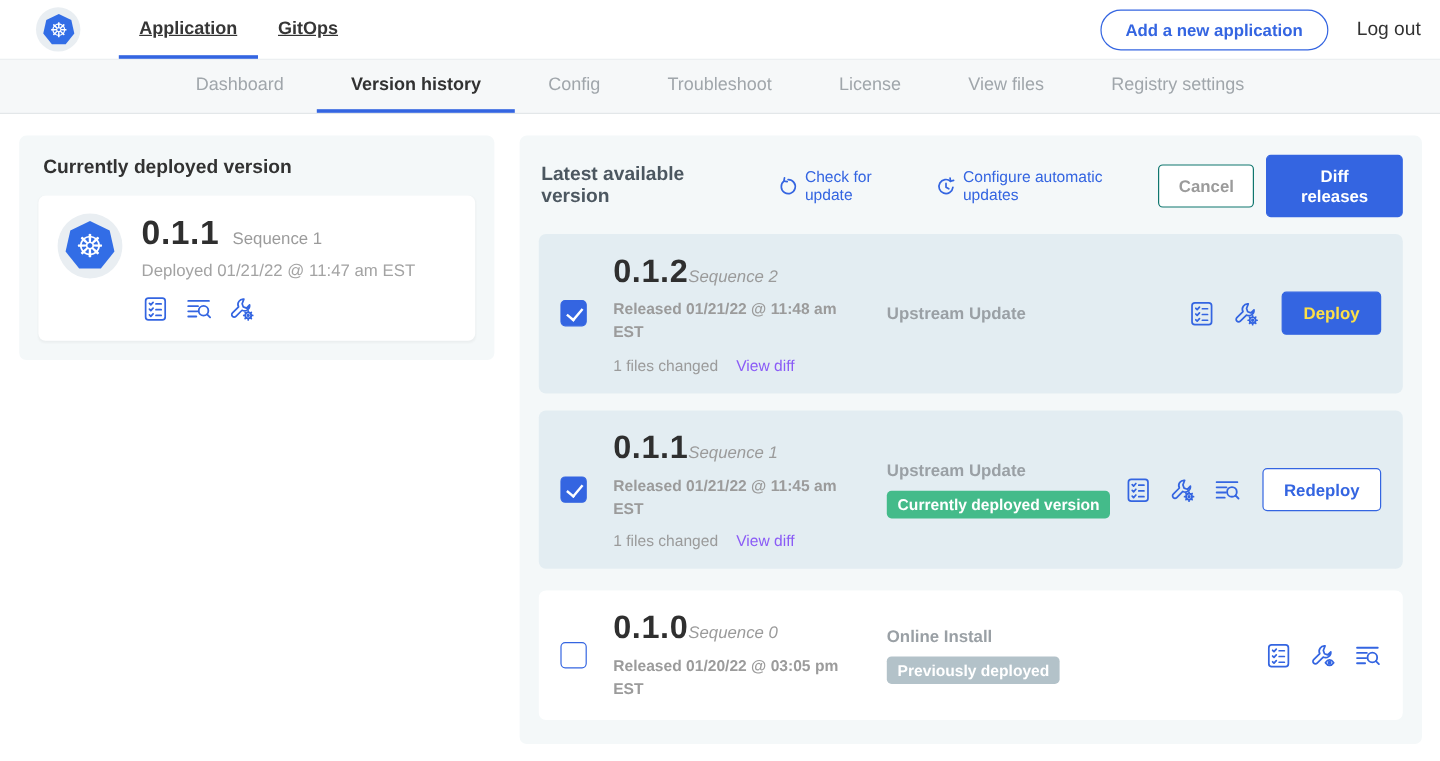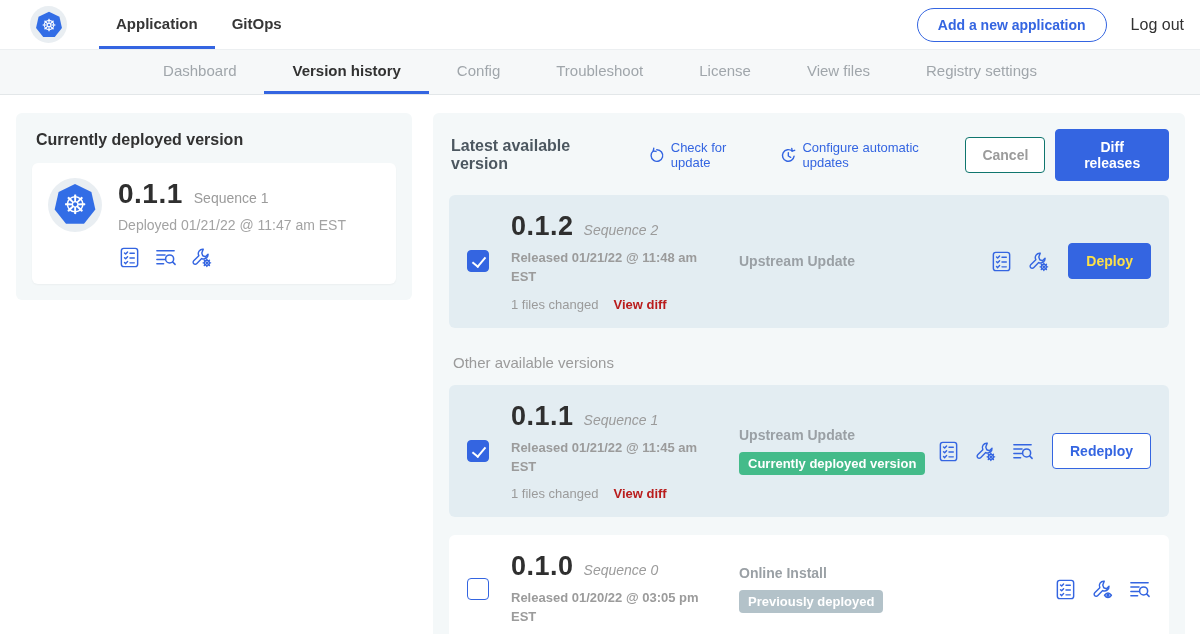--- a/index.html
+++ b/index.html
@@ -3,21 +3,21 @@
 <meta charset="utf-8">
 <style>
   * { box-sizing: border-box; margin: 0; padding: 0; }
   html,body { width:1200px; height:634px; overflow:hidden; background:#fff;
     font-family:"Liberation Sans", sans-serif; color:#323232; }
 
   
   .topnav { height:49px; display:flex; align-items:center; padding-left:30px; background:#fff; }
   .logo-badge { width:37px; height:37px; border-radius:50%; background:#e9eef2;
     display:flex; align-items:center; justify-content:center; margin-right:32px; flex-shrink:0; cursor:pointer; }
-  .top-tabs { display:flex; height:100%; }
+  .top-tabs { display:flex; height:100%;text-decoration:underline; }
   .top-tab { display:flex; align-items:center; padding:0 17px; font-size:15px; font-weight:700;
     color:#363636; border-bottom:3px solid transparent; cursor:pointer; }
   .top-tab.active { border-bottom-color:#3465e1; }
   .top-right { margin-left:auto; display:flex; align-items:center; gap:24px; padding-right:16px; }
   .pill-btn { border:1px solid #3465e1; color:#3465e1; background:#fff; font-weight:700;
     font-size:14px; padding:8px 20px; border-radius:18px; cursor:pointer;
     font-family:"Liberation Sans", sans-serif; }
   .logout { font-size:16px; color:#323232; cursor:pointer; }
 
   
@@ -57,26 +57,26 @@
 
   .version-row { border-radius:6px; padding:16px 18px; display:flex; align-items:center; margin-top:14px; }
   .version-row.highlight { background:#e3edf2; }
   .version-row.white { background:#fff; }
   .checkbox { width:22px; height:22px; border-radius:4px; border:1px solid #3465e1; background:#fff;
     flex-shrink:0; position:relative; cursor:pointer; }
   .checkbox.checked { background:#3465e1; }
   .checkbox.checked::after { content:""; position:absolute; left:7px; top:3px; width:6px; height:11px;
     border:solid #fff; border-width:0 2px 2px 0; transform:rotate(40deg); }
   .v-info { margin-left:22px; width:198px; flex-shrink:0; }
-  .v-line { display:flex; align-items:baseline; gap:10px; }
+  .v-line { display:flex; align-items:baseline; }
   .v-num { font-size:27px; font-weight:800; color:#2f2f2f; letter-spacing:0.5px; }
   .v-seq { font-size:14px; color:#9b9b9b;font-style:italic; }
   .v-released { font-size:13px; font-weight:700; color:#9b9b9b; margin-top:7px; line-height:1.45; max-width:192px; }
   .v-files { display:flex; gap:15px; margin-top:10px; font-size:13px; color:#9b9b9b; align-items:baseline; }
-  .view-diff { color:#b91c1c; font-weight:700; cursor:pointer; }
+  .view-diff { color:#8b5cf6; font-weight:400; cursor:pointer; }
   .v-middle { margin-left:30px; flex:1; }
   .v-source { font-size:14px; font-weight:700; color:#9aa0a5; }
   .badge { display:inline-block; margin-top:9px; font-size:13px; font-weight:700; color:#fff;
     padding:4px 9px; border-radius:4px; }
   .badge.green { background:#44bb8a; }
   .badge.gray  { background:#b3c2c9; }
   .v-actions { display:flex; align-items:center; gap:14px; color:#3465e1; }
   .action-btn { background:#3465e1; color:#fde047; font-size:14px; font-weight:700; padding:9px 17px;
     border-radius:4px; border:1px solid #3465e1; margin-left:4px; cursor:pointer;
     font-family:"Liberation Sans", sans-serif; }
@@ -224,21 +224,20 @@
             <line x1="14.9" y1="17.6" x2="13.7" y2="17.6"></line>
           <line x1="19.5" y1="15.7" x2="20.3" y2="14.9"></line>
             <line x1="15.7" y1="19.5" x2="14.9" y2="20.3"></line>
           <line x1="19.5" y1="19.5" x2="20.3" y2="20.3"></line>
             <line x1="15.7" y1="15.7" x2="14.9" y2="14.9"></line>
         </svg>
         <button class="action-btn">Deploy</button>
       </div>
     </div>
 
-    <div class="other-label">Other available versions</div>
 
     <div class="version-row highlight">
       <div class="checkbox checked"></div>
       <div class="v-info">
         <div class="v-line">
           <span class="v-num">0.1.1</span>
           <span class="v-seq">Sequence 1</span>
         </div>
         <div class="v-released">Released 01/21/22 @ 11:45 am EST</div>
         <div class="v-files">

